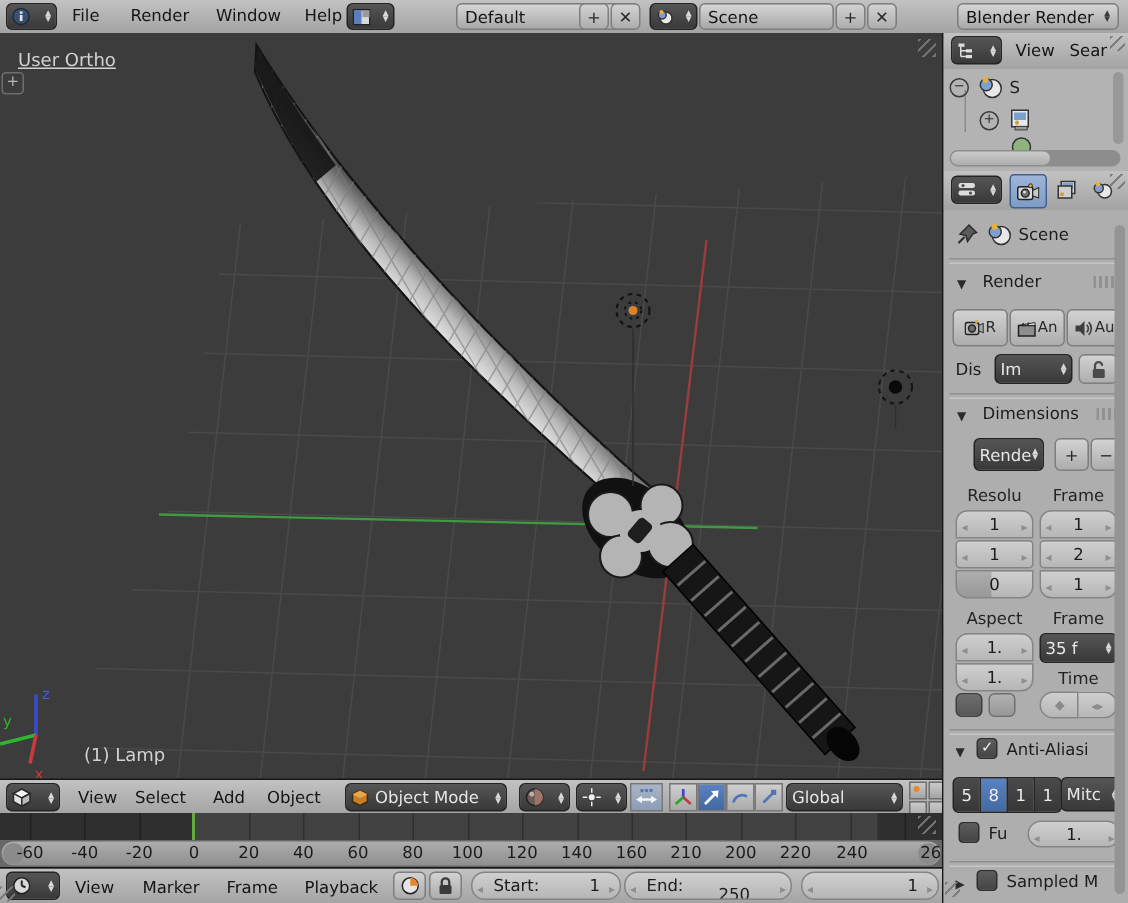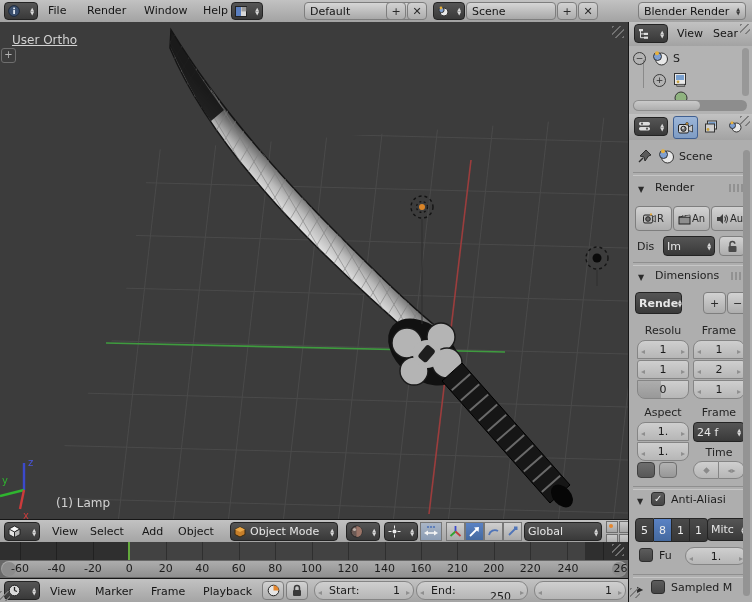--- a/index.html
+++ b/index.html
@@ -479,21 +479,21 @@
       <div class="slider" style="left:314px;top:2px;width:100px;height:19px;">
         <span class="lar"></span>
           <span class="rar"></span>
         <span style="position:absolute;left:14px;">Start:</span>
         <span style="position:absolute;right:13px;">1</span>
       </div>
       <div class="slider" style="left:416px;top:2px;width:112px;height:19px;">
         <span class="lar"></span>
           <span class="rar"></span>
         <span style="position:absolute;left:14px;">End:</span>
-        <span style="position:absolute;right:16px;margin-top:12px;">250</span>
+        <span style="position:absolute;right:27px;margin-top:12px;">250</span>
       </div>
       <div class="slider" style="left:534px;top:2px;width:92px;height:19px;">
         <span class="lar"></span>
           <span class="rar"></span>
         <span style="position:absolute;right:13px;">1</span>
       </div>
       <div class="grip" style="left:0px;top:12px;width:10px;height:10px;"></div>
     </div>
   </div>
 
@@ -644,21 +644,21 @@
             <rect x="2.5" y="6" width="8" height="6" rx="1" fill="#4a4a4a"></rect>
             <path d="M 4,6 V 3.8 A 2.4 2.4 0 0 1 8.8,3.8" fill="none" stroke="#4a4a4a" stroke-width="1.5"></path>
           </svg>
         </div>
         <div class="sep" style="top:122px;"></div>
 
         <span class="abs tri-d" style="left:9px;top:130px;"></span>
         <span class="panel-lab" style="left:26px;top:129px;">Dimensions</span>
         <div class="dots" style="left:102px;top:132px;"></div>
 
-        <div class="dark-w" style="left:6px;top:152px;width:47px;height:22px;font-weight:bold;">
+        <div class="dark-w" style="left:20px;top:152px;width:47px;height:22px;">
           <span>Rende</span>
           <span class="ud"></span>
         </div>
         <div class="light-b" style="left:74px;top:152px;width:23px;height:22px;">
           <span>+</span>
         </div>
         <div class="light-b" style="left:98px;top:152px;width:21px;height:22px;">
           <span>−</span>
         </div>
 
@@ -701,21 +701,21 @@
           <span class="lar"></span>
             <span class="rar"></span>
             <span>1.</span>
         </div>
         <div class="slider sq" style="left:8px;top:302px;width:52px;height:19px;border-radius:0 0 8px 8px;">
           <span class="lar"></span>
             <span class="rar"></span>
             <span>1.</span>
         </div>
         <div class="dark-w" style="left:64px;top:282px;width:52px;height:20px;">
-          <span>24 f</span>
+          <span>35 f</span>
           <span class="ud"></span>
         </div>
         <span class="col-lab" style="left:64px;top:306px;">Time</span>
         <div class="abs" style="left:64px;top:321px;width:52px;height:18px;display:flex;">
           <div class="slider" style="position:relative;width:26px;height:18px;border-radius:9px 0 0 9px;color:#8a8a8a;">
             <svg width="7" height="7" viewBox="0 0 7 7">
                 <rect x="1.2" y="1.2" width="4.6" height="4.6" transform="rotate(45 3.5 3.5)" fill="#8a8a8a"></rect>
               </svg>
           </div>
           <div class="slider" style="position:relative;width:26px;height:18px;border-radius:0 9px 9px 0;border-left:none;color:#8a8a8a;">

